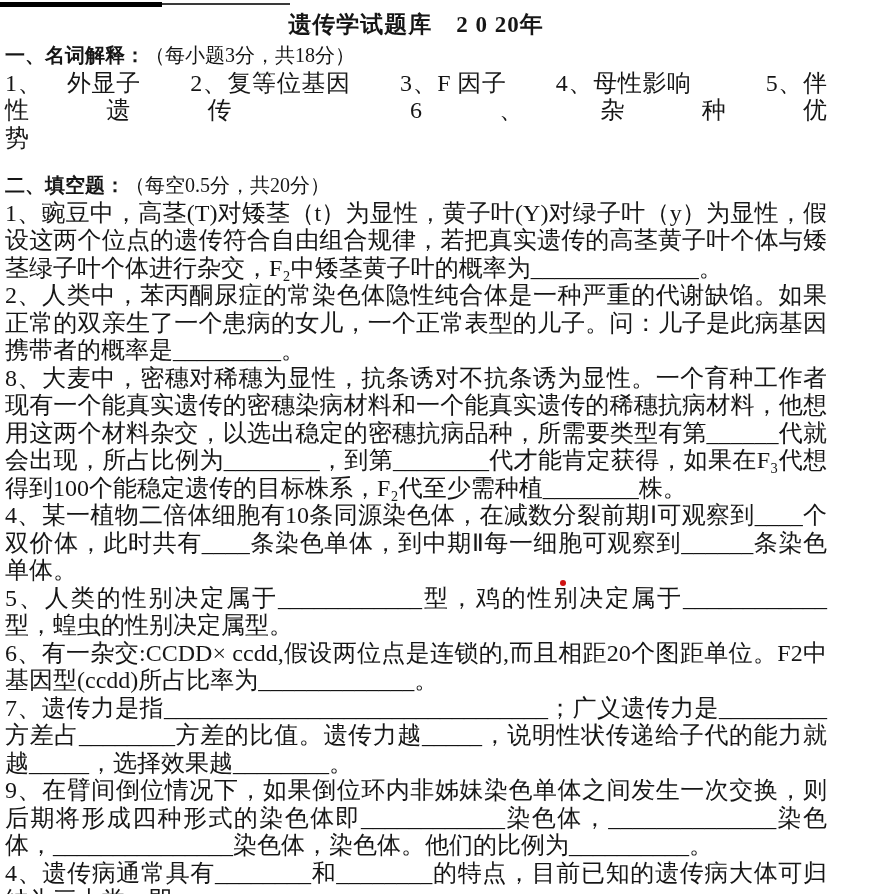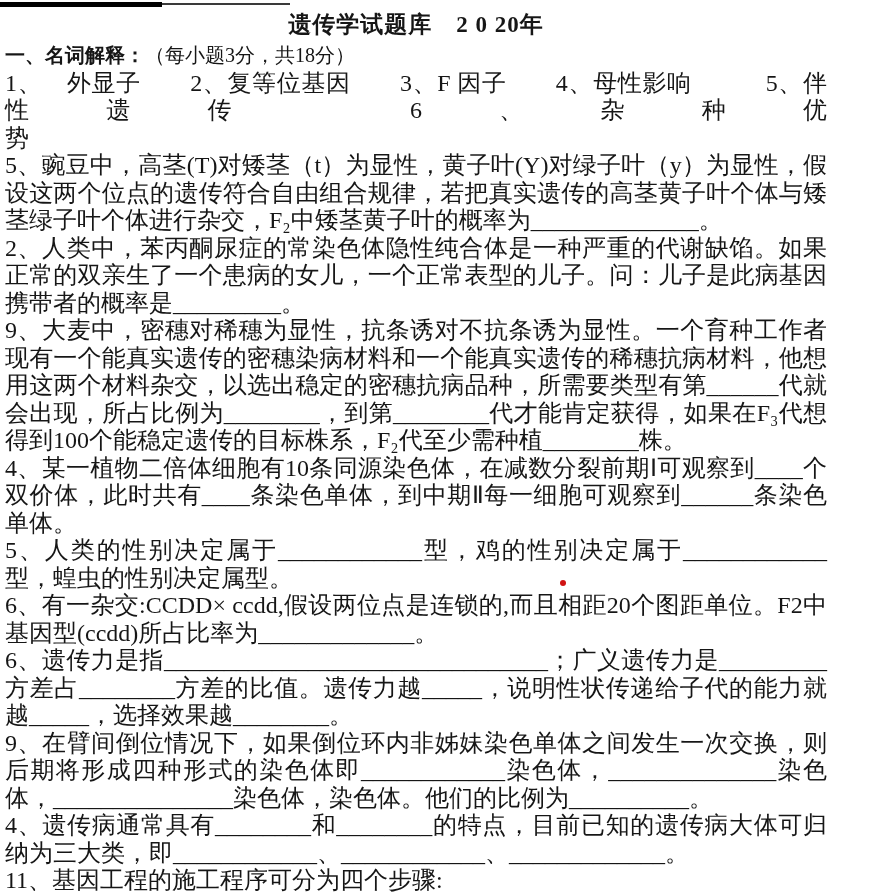--- a/index.html
+++ b/index.html
@@ -60,26 +60,27 @@
   <div class="artifact artifact-line"></div>
   <div class="red-dot"></div>
 
   <h1 class="title">遗传学试题库　2 0 20年</h1>
 
   <p class="heading"><span class="b">一、名词解释：</span><span>（每小题3分，共18分）</span></p>
 
   <p class="para force-justify">1、　外显子　　2、复等位基因　　3、F 因子　　4、母性影响　　　5、伴性遗传　6、杂种优</p>
   <p class="para">势</p>
 
+  <p class="heading sec2"><span class="b">二、填空题：</span><span>（每空0.5分，共20分）</span></p>
 
-  <p class="para">5、豌豆中，高茎(T)对矮茎（t）为显性，黄子叶(Y)对绿子叶（y）为显性，假设这两个位点的遗传符合自由组合规律，若把真实遗传的高茎黄子叶个体与矮茎绿子叶个体进行杂交，F₂中矮茎黄子叶的概率为______________。</p>
+  <p class="para">1、豌豆中，高茎(T)对矮茎（t）为显性，黄子叶(Y)对绿子叶（y）为显性，假设这两个位点的遗传符合自由组合规律，若把真实遗传的高茎黄子叶个体与矮茎绿子叶个体进行杂交，F₂中矮茎黄子叶的概率为______________。</p>
   <p class="para">2、人类中，苯丙酮尿症的常染色体隐性纯合体是一种严重的代谢缺馅。如果正常的双亲生了一个患病的女儿，一个正常表型的儿子。问：儿子是此病基因携带者的概率是_________。</p>
-  <p class="para">9、大麦中，密穗对稀穗为显性，抗条诱对不抗条诱为显性。一个育种工作者现有一个能真实遗传的密穗染病材料和一个能真实遗传的稀穗抗病材料，他想用这两个材料杂交，以选出稳定的密穗抗病品种，所需要类型有第______代就会出现，所占比例为________，到第________代才能肯定获得，如果在F₃代想得到100个能稳定遗传的目标株系，F₂代至少需种植________株。</p>
+  <p class="para">8、大麦中，密穗对稀穗为显性，抗条诱对不抗条诱为显性。一个育种工作者现有一个能真实遗传的密穗染病材料和一个能真实遗传的稀穗抗病材料，他想用这两个材料杂交，以选出稳定的密穗抗病品种，所需要类型有第______代就会出现，所占比例为________，到第________代才能肯定获得，如果在F₃代想得到100个能稳定遗传的目标株系，F₂代至少需种植________株。</p>
   <p class="para">4、某一植物二倍体细胞有10条同源染色体，在减数分裂前期Ⅰ可观察到____个双价体，此时共有____条染色单体，到中期Ⅱ每一细胞可观察到______条染色单体。</p>
   <p class="para">5、人类的性别决定属于____________型，鸡的性别决定属于____________型，蝗虫的性别决定属型。</p>
   <p class="para">6、有一杂交:CCDD× ccdd,假设两位点是连锁的,而且相距20个图距单位。F2中基因型(ccdd)所占比率为_____________。</p>
-  <p class="para">6、遗传力是指________________________________；广义遗传力是_________方差占________方差的比值。遗传力越_____，说明性状传递给子代的能力就越_____，选择效果越________。</p>
+  <p class="para">7、遗传力是指________________________________；广义遗传力是_________方差占________方差的比值。遗传力越_____，说明性状传递给子代的能力就越_____，选择效果越________。</p>
   <p class="para">9、在臂间倒位情况下，如果倒位环内非姊妹染色单体之间发生一次交换，则后期将形成四种形式的染色体即____________染色体，______________染色体，_______________染色体，染色体。他们的比例为__________。</p>
   <p class="para">4、遗传病通常具有________和________的特点，目前已知的遗传病大体可归纳为三大类，即____________、____________、_____________。</p>
   <p class="para">11、基因工程的施工程序可分为四个步骤:</p>
 
 
 </div>
 
 </body></html>

